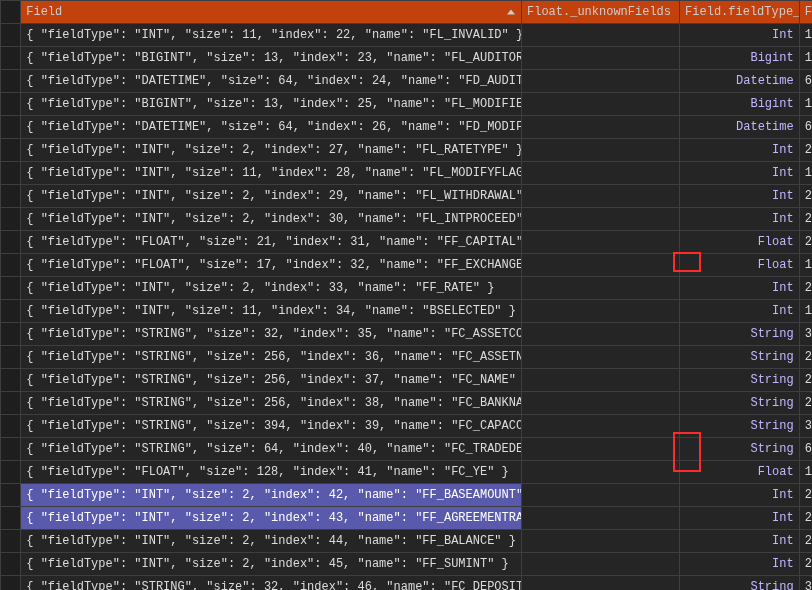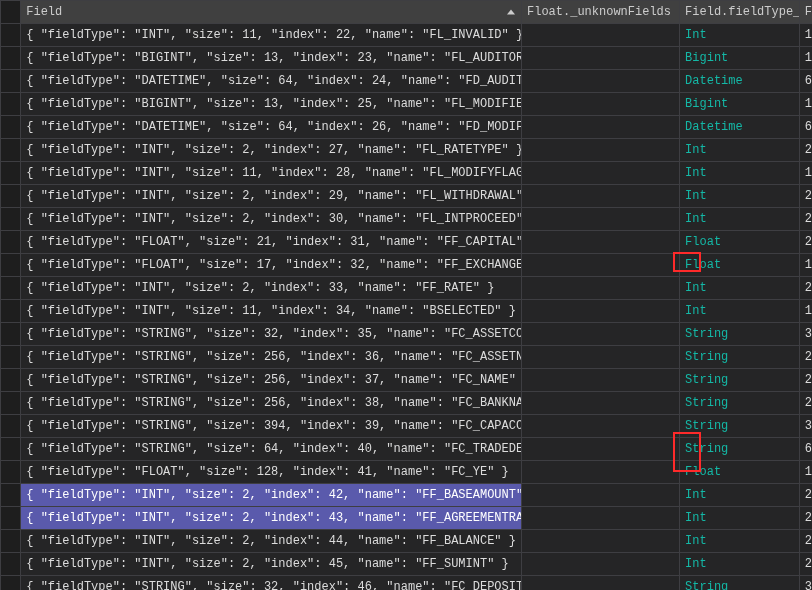--- a/index.html
+++ b/index.html
@@ -28,21 +28,21 @@
     border: 1px solid #3e3e42;
     padding: 2px 5px;
     height: 18px;
     white-space: nowrap;
     overflow: hidden;
     text-overflow: clip;
     text-align: left;
     vertical-align: middle;
   }
   thead th {
-    background: #404040;
+    background: #c2410c;
     color: #cccccc;
     font-weight: normal;
     position: relative;
   }
   th.sort::after {
     content: "";
     position: absolute;
     right: 6px;
     top: 50%;
     transform: translateY(-50%);
@@ -54,21 +54,22 @@
   tbody tr {
     background: #252526;
   }
   tbody td.col-field {
     color: #dcdcdc;
   }
   tbody td.col-unknown {
     color: #dcdcdc;
   }
   tbody td.col-type {
-    color: #14b8a6;
+    color: #c4b5fd;
+    text-align: right;
   }
   tbody td.col-extra {
     color: #dcdcdc;
   }
 
   
   col.c-left   { width: 20px; }
   col.c-field  { width: 494px; }
   col.c-unknown{ width: 156px; }
   col.c-type   { width: 118px; }

